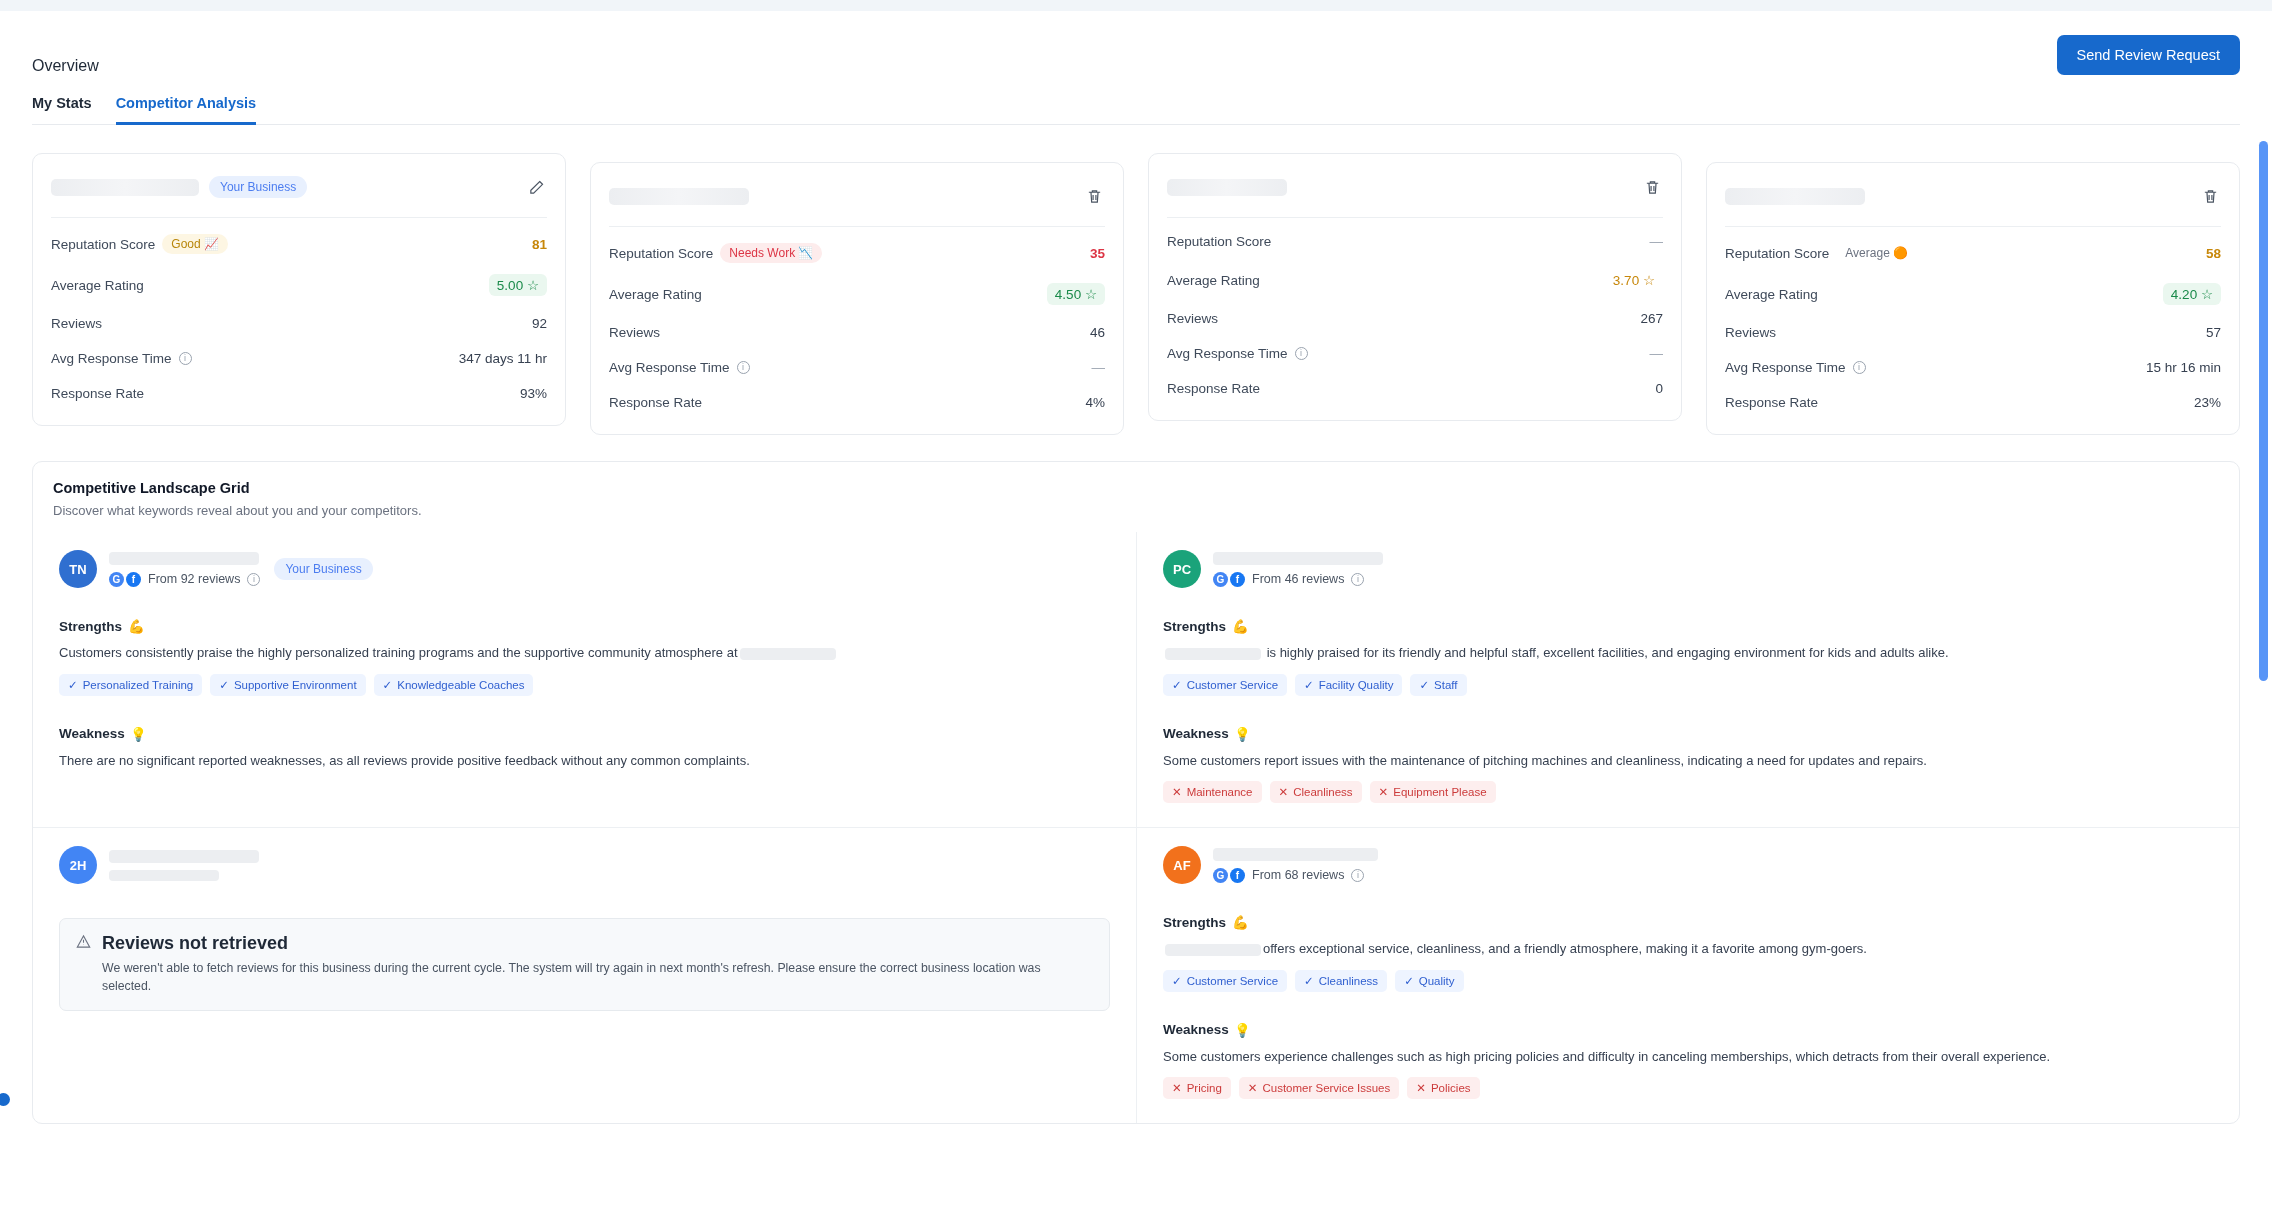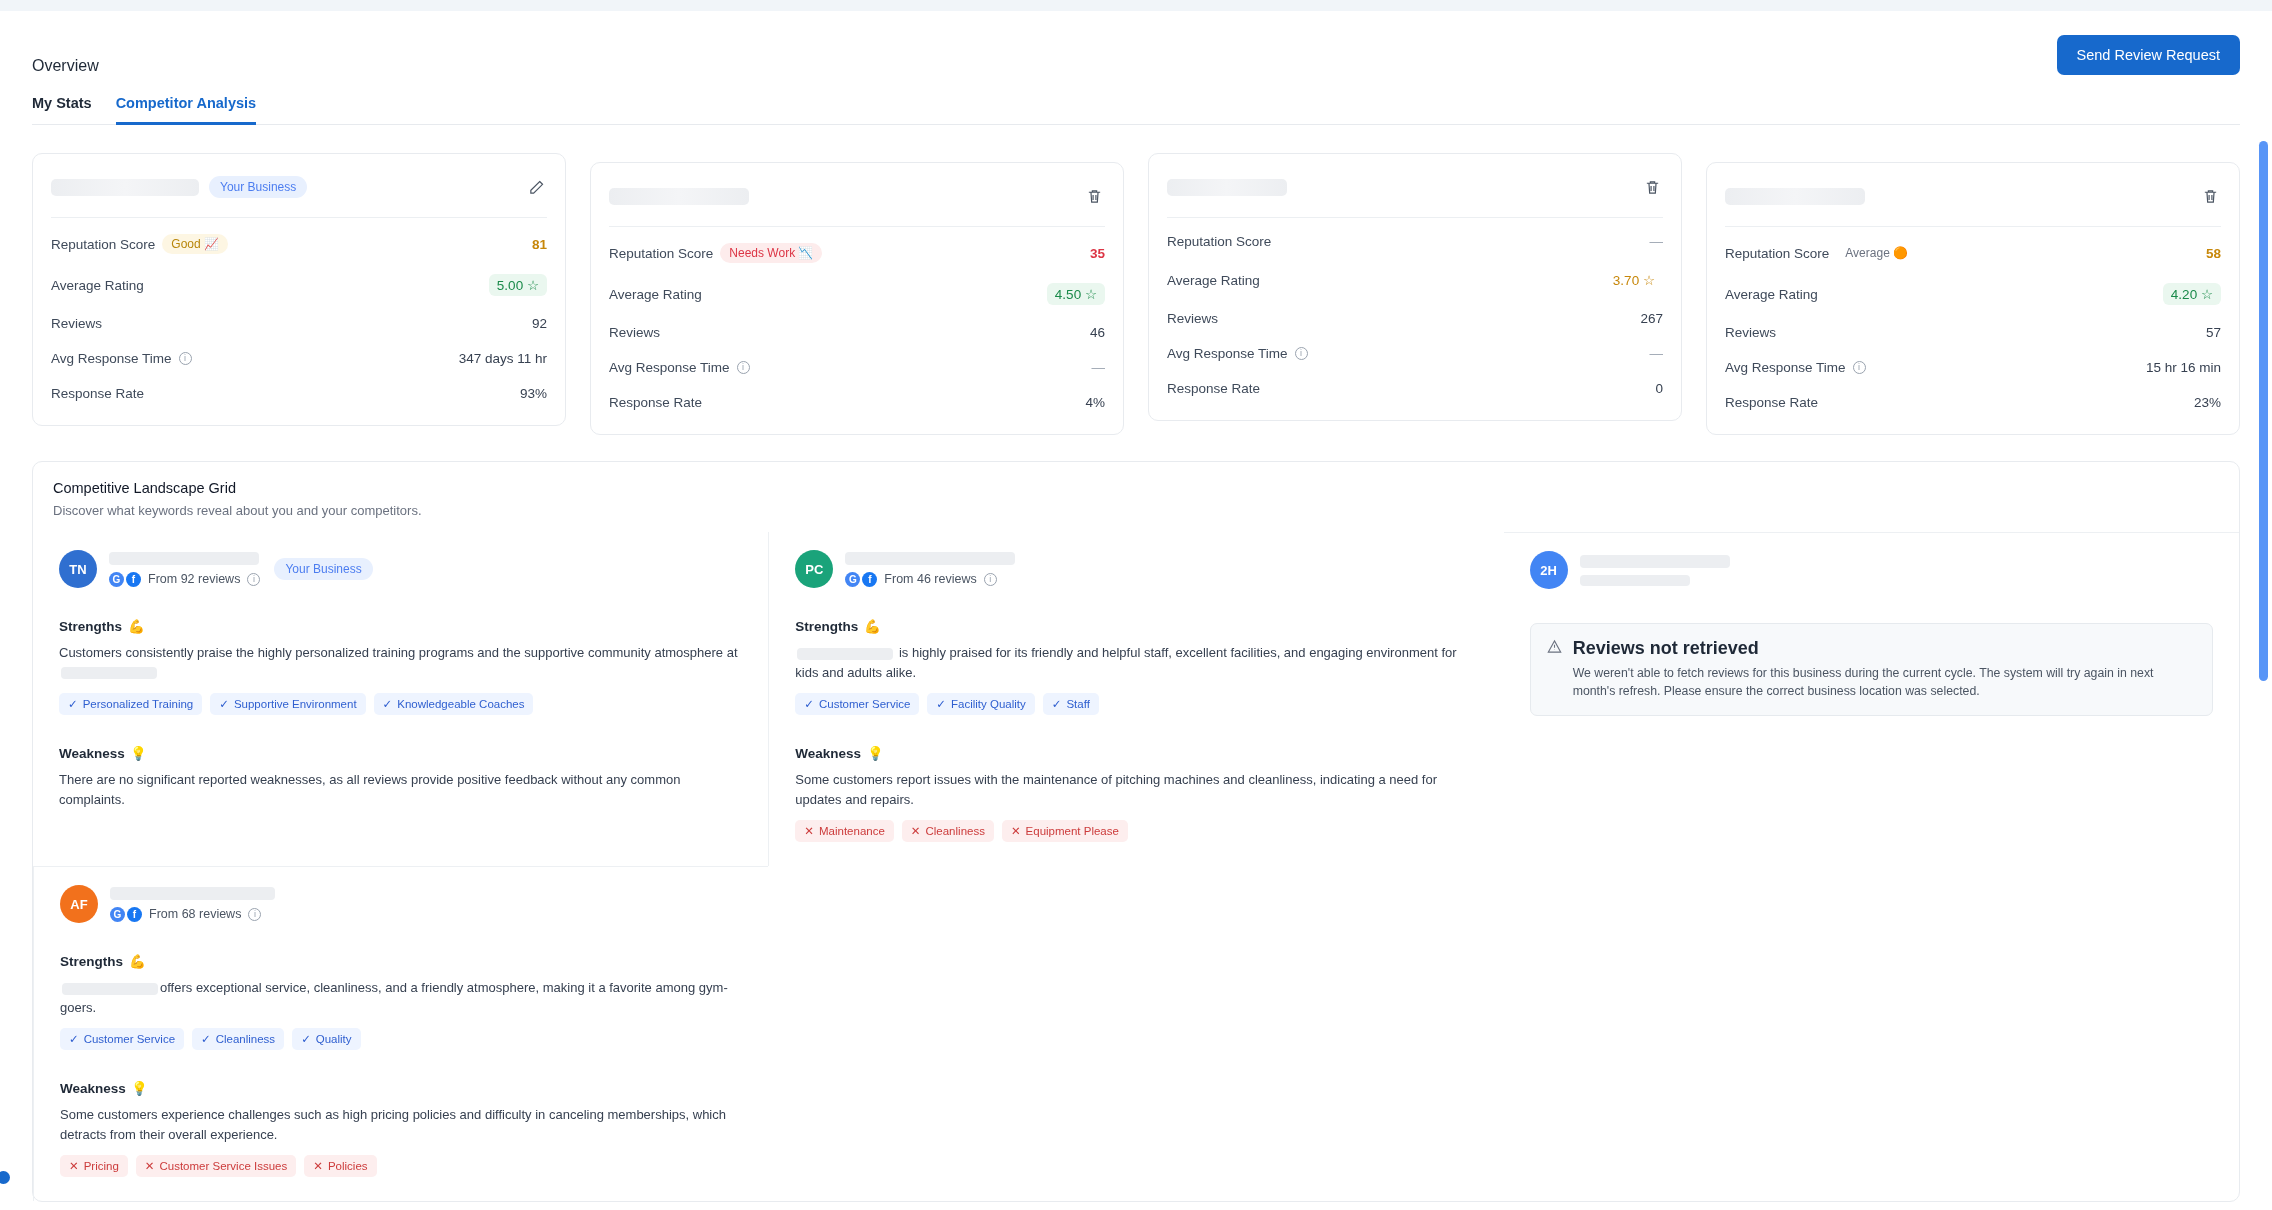--- a/index.html
+++ b/index.html
@@ -83,23 +83,23 @@
   }
   .val-amber-pill { color: #c7870a; border-radius: 6px; padding: 3px 8px; font-weight: 500; }
   .val-dash { color: #9aa3af; }
 
   
   .panel {
     border: 1px solid #e8ebef; border-radius: 10px; background: #fff;
     margin-top: 26px;
   }
   .panel-head { padding: 18px 20px 14px 20px; }
-  .panel-title { font-size: 14.5px; font-weight: 400; color: #111827; }
+  .panel-title { font-size: 14.5px; font-weight: 700; color: #111827; }
   .panel-sub { font-size: 13px; color: #6b7280; margin-top: 7px; }
-  .grid2 { display: grid; grid-template-columns: 1fr 1fr 1fr; }
+  .grid2 { display: grid; grid-template-columns: 1fr 1fr; }
   .cell { padding: 18px 26px 24px 26px; position: relative; }
   .cell.bl { border-left: 1px solid #edf0f3; }
   .cell.bt { border-top: 1px solid #edf0f3; }
 
   .biz-head { display: flex; align-items: center; gap: 12px; }
   .avatar {
     width: 38px; height: 38px; border-radius: 50%; color: #fff;
     font-size: 13px; font-weight: 700; display: flex;
     align-items: center; justify-content: center; flex-shrink: 0;
   }

